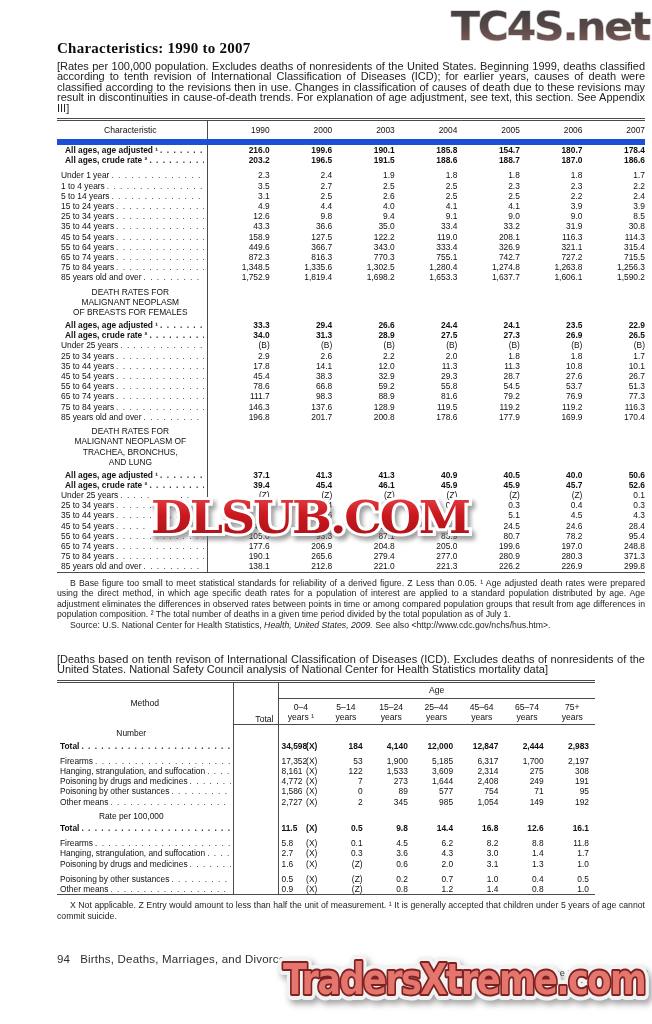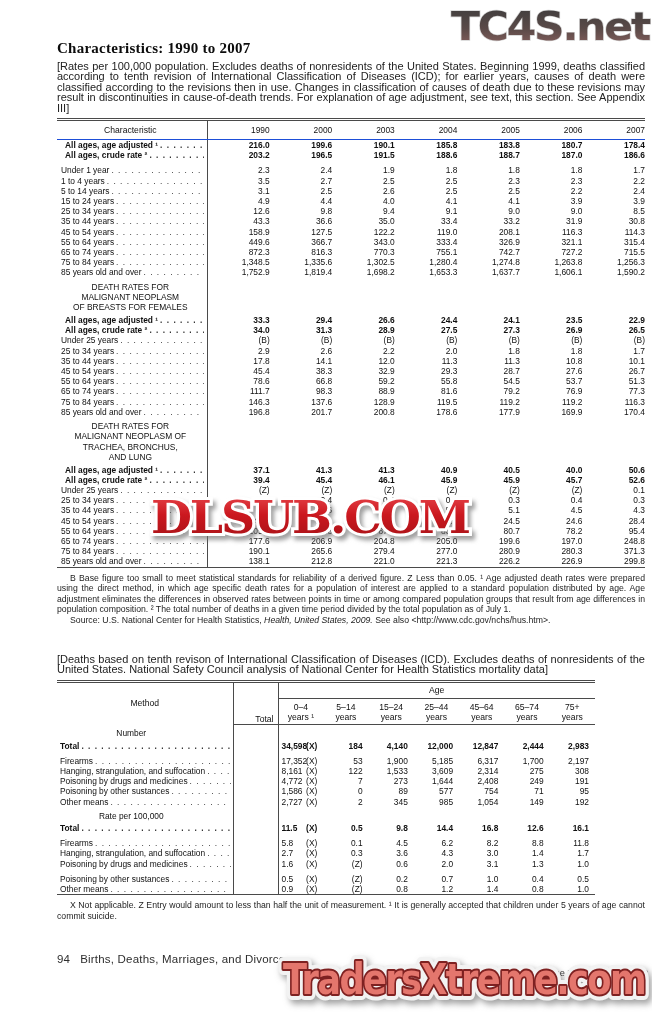--- a/index.html
+++ b/index.html
@@ -16,21 +16,21 @@
   .num{text-align:right;padding-right:10px;white-space:nowrap;}
   tr.b{font-weight:bold;}
   tr.gap td{padding-top:5px;}
   .lw{display:flex;align-items:baseline;}
   .lbl{white-space:nowrap;}
   .dots{flex:1;overflow:hidden;white-space:nowrap;color:#333;margin-left:2px;}
   .dots::after{content:". . . . . . . . . . . . . . . . . . . . . . . . . . . . . . . . . . . . . . . . .";letter-spacing:1px;}
   
   #t126 {width:588px;}
   #t126 .char{border-right:1px solid #4a4a4a;padding-left:4px;padding-right:3px;}
-  #t126 thead td{border-bottom:1px solid #1d4ed8;height:18px;vertical-align:middle;}
+  #t126 thead td{border-bottom:6px solid #1d4ed8;height:18px;vertical-align:middle;}
   #t126 thead .charhead{text-align:center;font-size:8.6px;padding-left:0;}
   #t126 tr.b .lbl{padding-left:4px;}
   #t126 tr.sec td{padding-top:4px;padding-bottom:2px;}
   #t126 tr.sec .char div{text-align:center;padding-right:4px;line-height:10.4px;}
   
   #t127 {width:538px;}
   #t127 .mcol{border-right:1px solid #4a4a4a;padding-left:3px;padding-right:2px;}
   #t127 .tcol{border-right:1px solid #4a4a4a;}
   #t127 td.totalv{border-right:1px solid #4a4a4a;text-align:right;padding-right:4px;white-space:nowrap;padding-left:48px;}
   #t127 .num{padding-right:6px;}
@@ -94,21 +94,21 @@
             <td class="char">
               <div class="lw">
                 <span class="lbl">All ages, age adjusted ¹</span>
                 <span class="dots"></span>
               </div>
             </td>
             <td class="num">216.0</td>
             <td class="num">199.6</td>
             <td class="num">190.1</td>
             <td class="num">185.8</td>
-            <td class="num">183.8</td>
+            <td class="num">154.7</td>
             <td class="num">180.7</td>
             <td class="num">178.4</td>
           </tr>
           <tr class="b">
             <td class="char">
               <div class="lw">
                 <span class="lbl">All ages, crude rate ²</span>
                 <span class="dots"></span>
               </div>
             </td>

